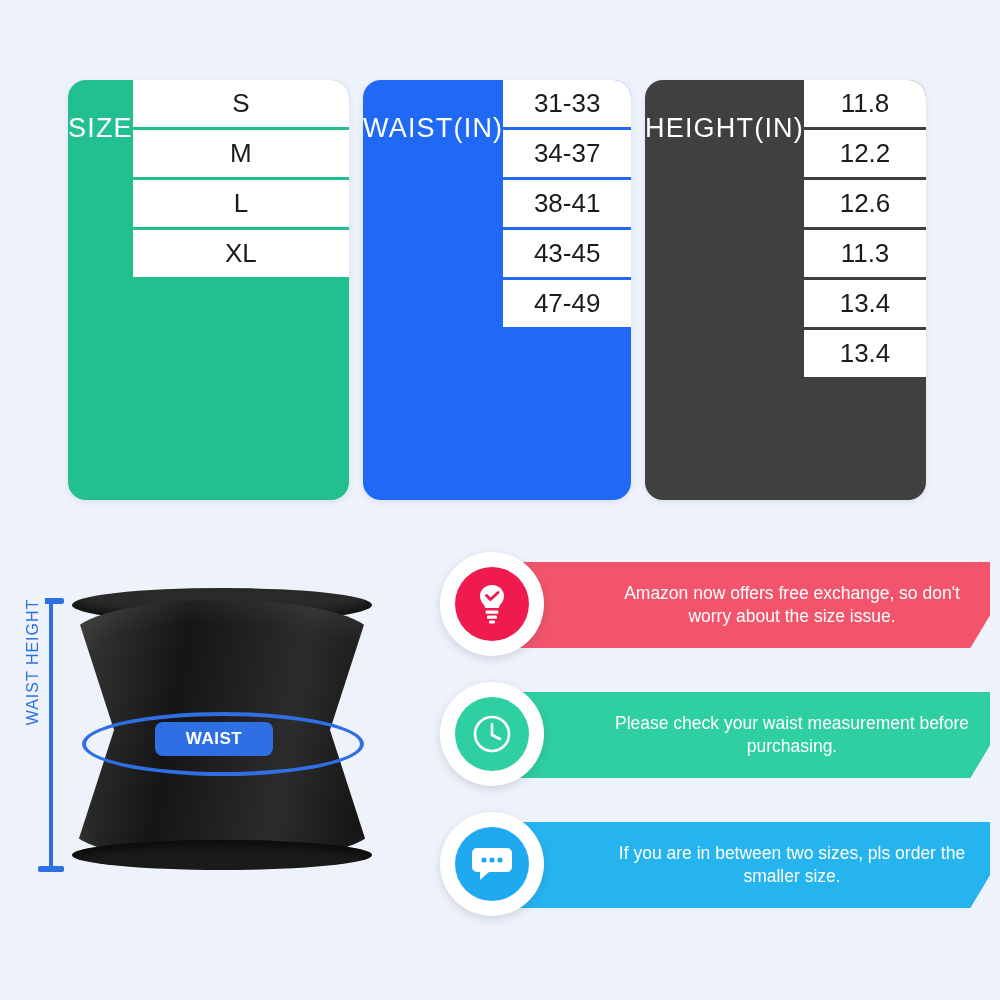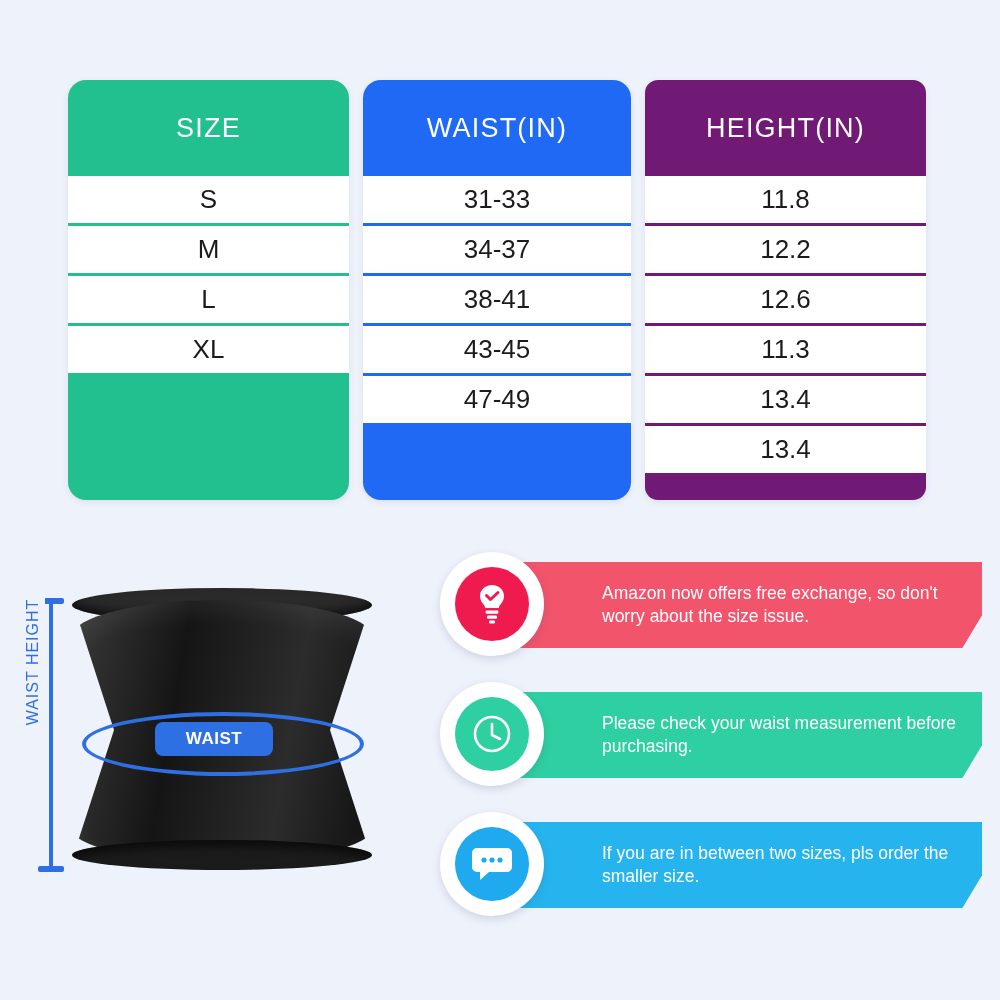--- a/index.html
+++ b/index.html
@@ -17,26 +17,26 @@
     left: 68px; top: 80px;
     width: 864px; height: 420px;
     display: flex;
     gap: 14px;
   }
   .col {
     flex: 0 0 auto;
     border-radius: 18px;
     overflow: hidden;
     display: flex;
-    flex-direction: column;
+    flex-direction: row;
     box-shadow: 0 2px 6px rgba(60,70,110,.10);
   }
   .col.size   { width: 281px; background: #22c08f; }
   .col.waist  { width: 268px; background: #2069f5; }
-  .col.height { width: 281px; background: #701a75; border-radius: 13px; }
+  .col.height { width: 281px; background: #404040; }
 
   .col-head {
     height: 96px;
     display: flex; align-items: center; justify-content: center;
     color: #fff;
     font-size: 27px;
     letter-spacing: 1.2px;
     font-weight: 400;
   }
   .col-body {
@@ -142,25 +142,25 @@
     left: 430px; top: 552px;
     width: 560px; height: 430px;
   }
   .note {
     position: relative;
     height: 108px;
     margin-bottom: 22px;
   }
   .ribbon {
     position: absolute;
-    left: 62px; top: 10px;
+    left: 70px; top: 10px;
     width: 490px; height: 86px;
     clip-path: polygon(0 0, 100% 0, 100% 62%, 96% 100%, 0 100%);
     display: flex; align-items: center;
-    padding-left: 110px; padding-right: 16px;
+    padding-left: 110px; padding-right: 16px; text-align: center;
   }
   .note.n1 .ribbon { background: #f2546c; }
   .note.n2 .ribbon { background: #2ecfa0; }
   .note.n3 .ribbon { background: #26b4ef; }
   .ribbon-text {
     color: #ffffff;
     font-size: 17.5px;
     line-height: 1.32;
     font-weight: 400;
   }

